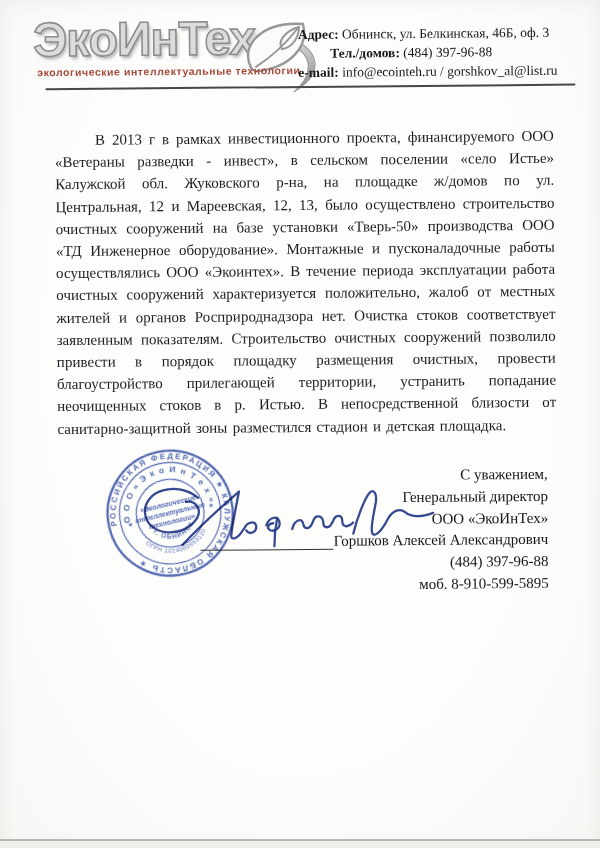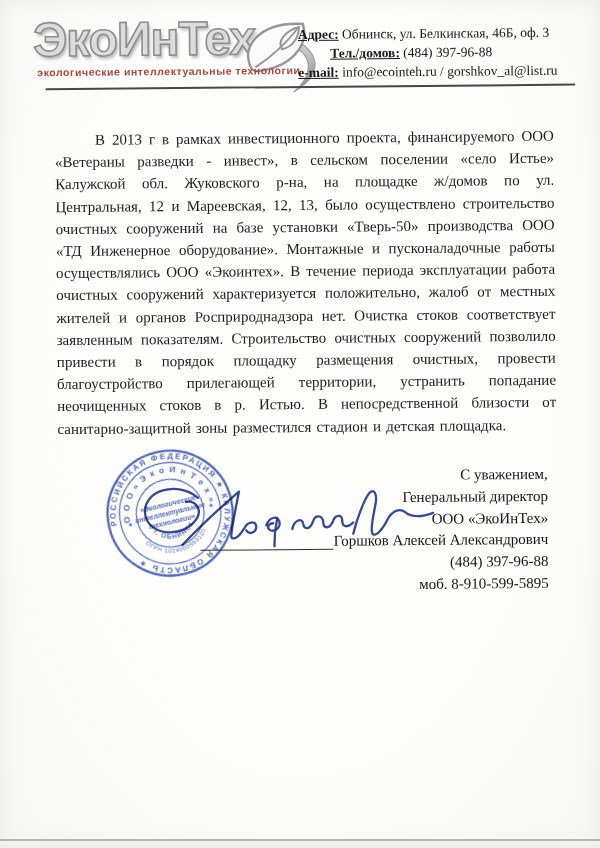--- a/index.html
+++ b/index.html
@@ -25,21 +25,21 @@
   .leaf{position:absolute;left:212px;top:6px;}
   .tagline{
     position:absolute;left:12px;top:54px;white-space:nowrap;
     font-family:"Liberation Sans","DejaVu Sans",sans-serif;
     font-size:10.5px;font-weight:700;letter-spacing:.55px;color:#a64a3a;
   }
   .contacts{
     position:absolute;left:301px;top:25px;width:296px;
     font-size:13.5px;line-height:19px;color:#181818;
   }
-  .c-label{font-weight:bold;text-decoration:underline;text-align:right;}
+  .c-label{font-weight:bold;text-align:right;}
   .c-line2{padding-left:32px;}
   .rule{position:absolute;left:48px;top:86px;width:530px;height:2.4px;background:#474747;border-radius:1px;}
 
   
   .letter-body{
     position:absolute;left:57px;top:127px;width:499px;margin:0;
     font-size:15px;line-height:22.2px;color:#1e1e1e;
     text-align:justify;text-indent:40px;word-spacing:1.5px;
   }
 

